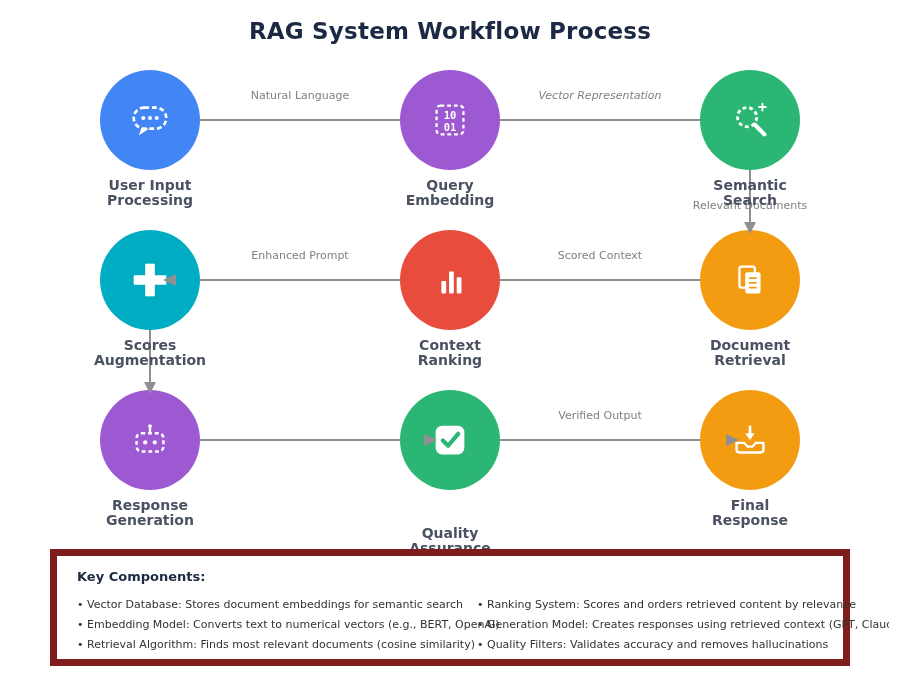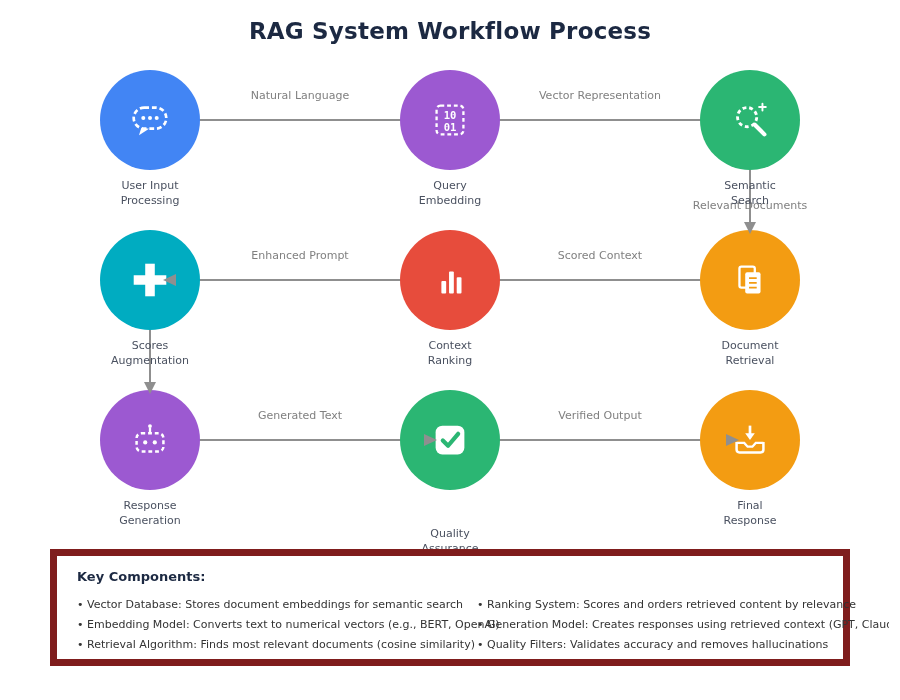--- a/index.html
+++ b/index.html
@@ -14,21 +14,21 @@
   svg.layer{position:absolute;left:0;top:0;pointer-events:none;}
   .wires{z-index:0;}
   .arrows{z-index:3;}
   .node{
     position:absolute;width:100px;height:100px;border-radius:50%;
     display:flex;align-items:center;justify-content:center;z-index:2;
   }
   .node .icon{display:flex;justify-content:center;}
   .node-label{
     position:absolute;width:140px;text-align:center;white-space:pre-line;
-    font-size:11px;font-weight:normal;color:#4a5160;line-height:15px;z-index:2;
+    font-size:14px;font-weight:bold;color:#4a5160;line-height:15px;z-index:2;
   }
   .edge-label{
     position:absolute;width:240px;text-align:center;
     font-size:11px;color:#808080;z-index:1;
   }
   .key-box{
     position:absolute;left:50px;top:549px;width:800px;height:117px;
     box-sizing:border-box;border:7px solid #7f1d1d;background:#ffffff;
     padding:13px 20px;z-index:2;
   }
@@ -162,25 +162,24 @@
   <div class="node-label" style="left:680px;top:338px;">Document
 Retrieval</div>
   <div class="node-label" style="left:80px;top:498px;">Response
 Generation</div>
   <div class="node-label" style="left:380px;top:498px;margin-top:28px;">Quality
 Assurance</div>
   <div class="node-label" style="left:680px;top:498px;">Final
 Response</div>
 
   <div class="edge-label" style="left:180px;top:89px;">Natural Language</div>
-  <div class="edge-label" style="left:480px;top:89px;">Vector Representation</div>
+  <div class="edge-label" style="left:480px;top:89px;font-style:italic;">Vector Representation</div>
   <div class="edge-label" style="left:630px;top:199px;">Relevant Documents</div>
   <div class="edge-label" style="left:480px;top:249px;">Scored Context</div>
   <div class="edge-label" style="left:180px;top:249px;">Enhanced Prompt</div>
-  <div class="edge-label" style="left:180px;top:409px;">Generated Text</div>
   <div class="edge-label" style="left:480px;top:409px;">Verified Output</div>
 
   <svg class="layer arrows" width="900" height="700">
     <g fill="#8f8f8f">
       <polygon points="744,222 756,222 750,234"></polygon>
       <polygon points="144,382 156,382 150,394"></polygon>
       <polygon points="176,274 176,286 163,280"></polygon>
       <polygon points="424,434 424,446 437,440"></polygon>
       <polygon points="726,434 726,446 739,440"></polygon>
     </g>

